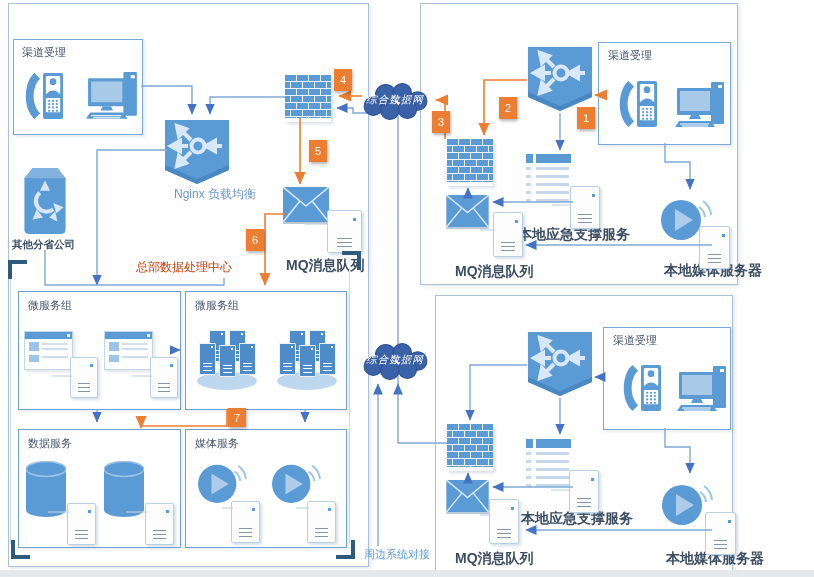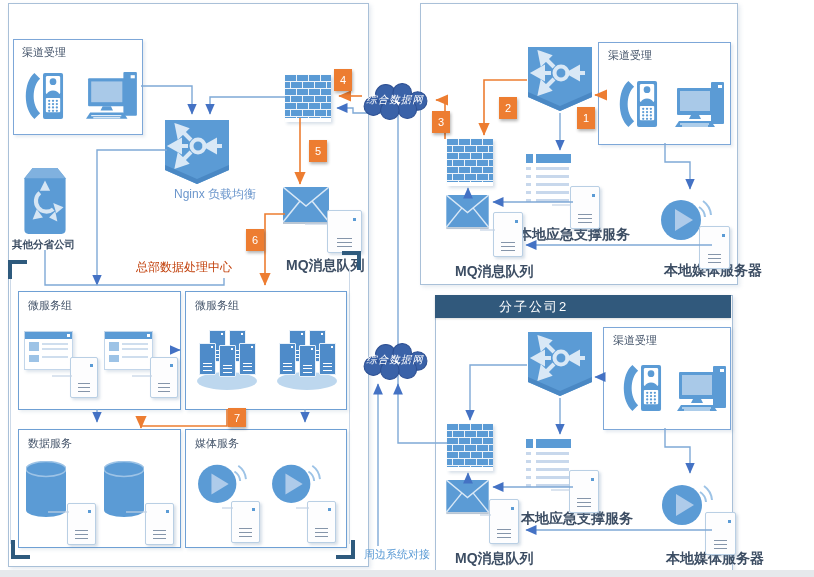--- a/index.html
+++ b/index.html
@@ -478,23 +478,20 @@
         </g>
       </svg>
   </div>
   <div class="server" style="left:699px;top:226px;width:29px;height:41px;">
       <i class="dot"></i>
       <i class="lns"></i>
     </div>
   <div class="lbl-sm" style="left:664px;top:262px;">本地媒体服务器</div>
 
   <div class="container" style="left:435px;top:295px;width:296px;height:275px;"></div>
-  <div class="chead" style="left:435px;top:295px;width:296px;height:23px;padding-left:64px;box-sizing:border-box;">
-    <span>分子公司2</span>
-  </div>
 
   <div class="icon" style="left:528px;top:332px;">
     <svg width="64" height="66" viewBox="0 0 64 66">
       <polygon points="0,0 64,0 64,50 32,64 0,50" fill="#5b9bd5"></polygon>
       <polygon points="0,50 32,64 64,50 64,45 32,59 0,45" fill="#4a88c4"></polygon>
       <circle cx="33" cy="26" r="6.5" stroke="#d9e8f6" stroke-width="4" fill="none"></circle>
       <g stroke="#d9e8f6" stroke-width="4" fill="#d9e8f6">
         <line x1="26" y1="20" x2="17" y2="11"></line>
           <polygon points="12,6 21,9 14,16"></polygon>
         <line x1="23" y1="26" x2="13" y2="26"></line>

